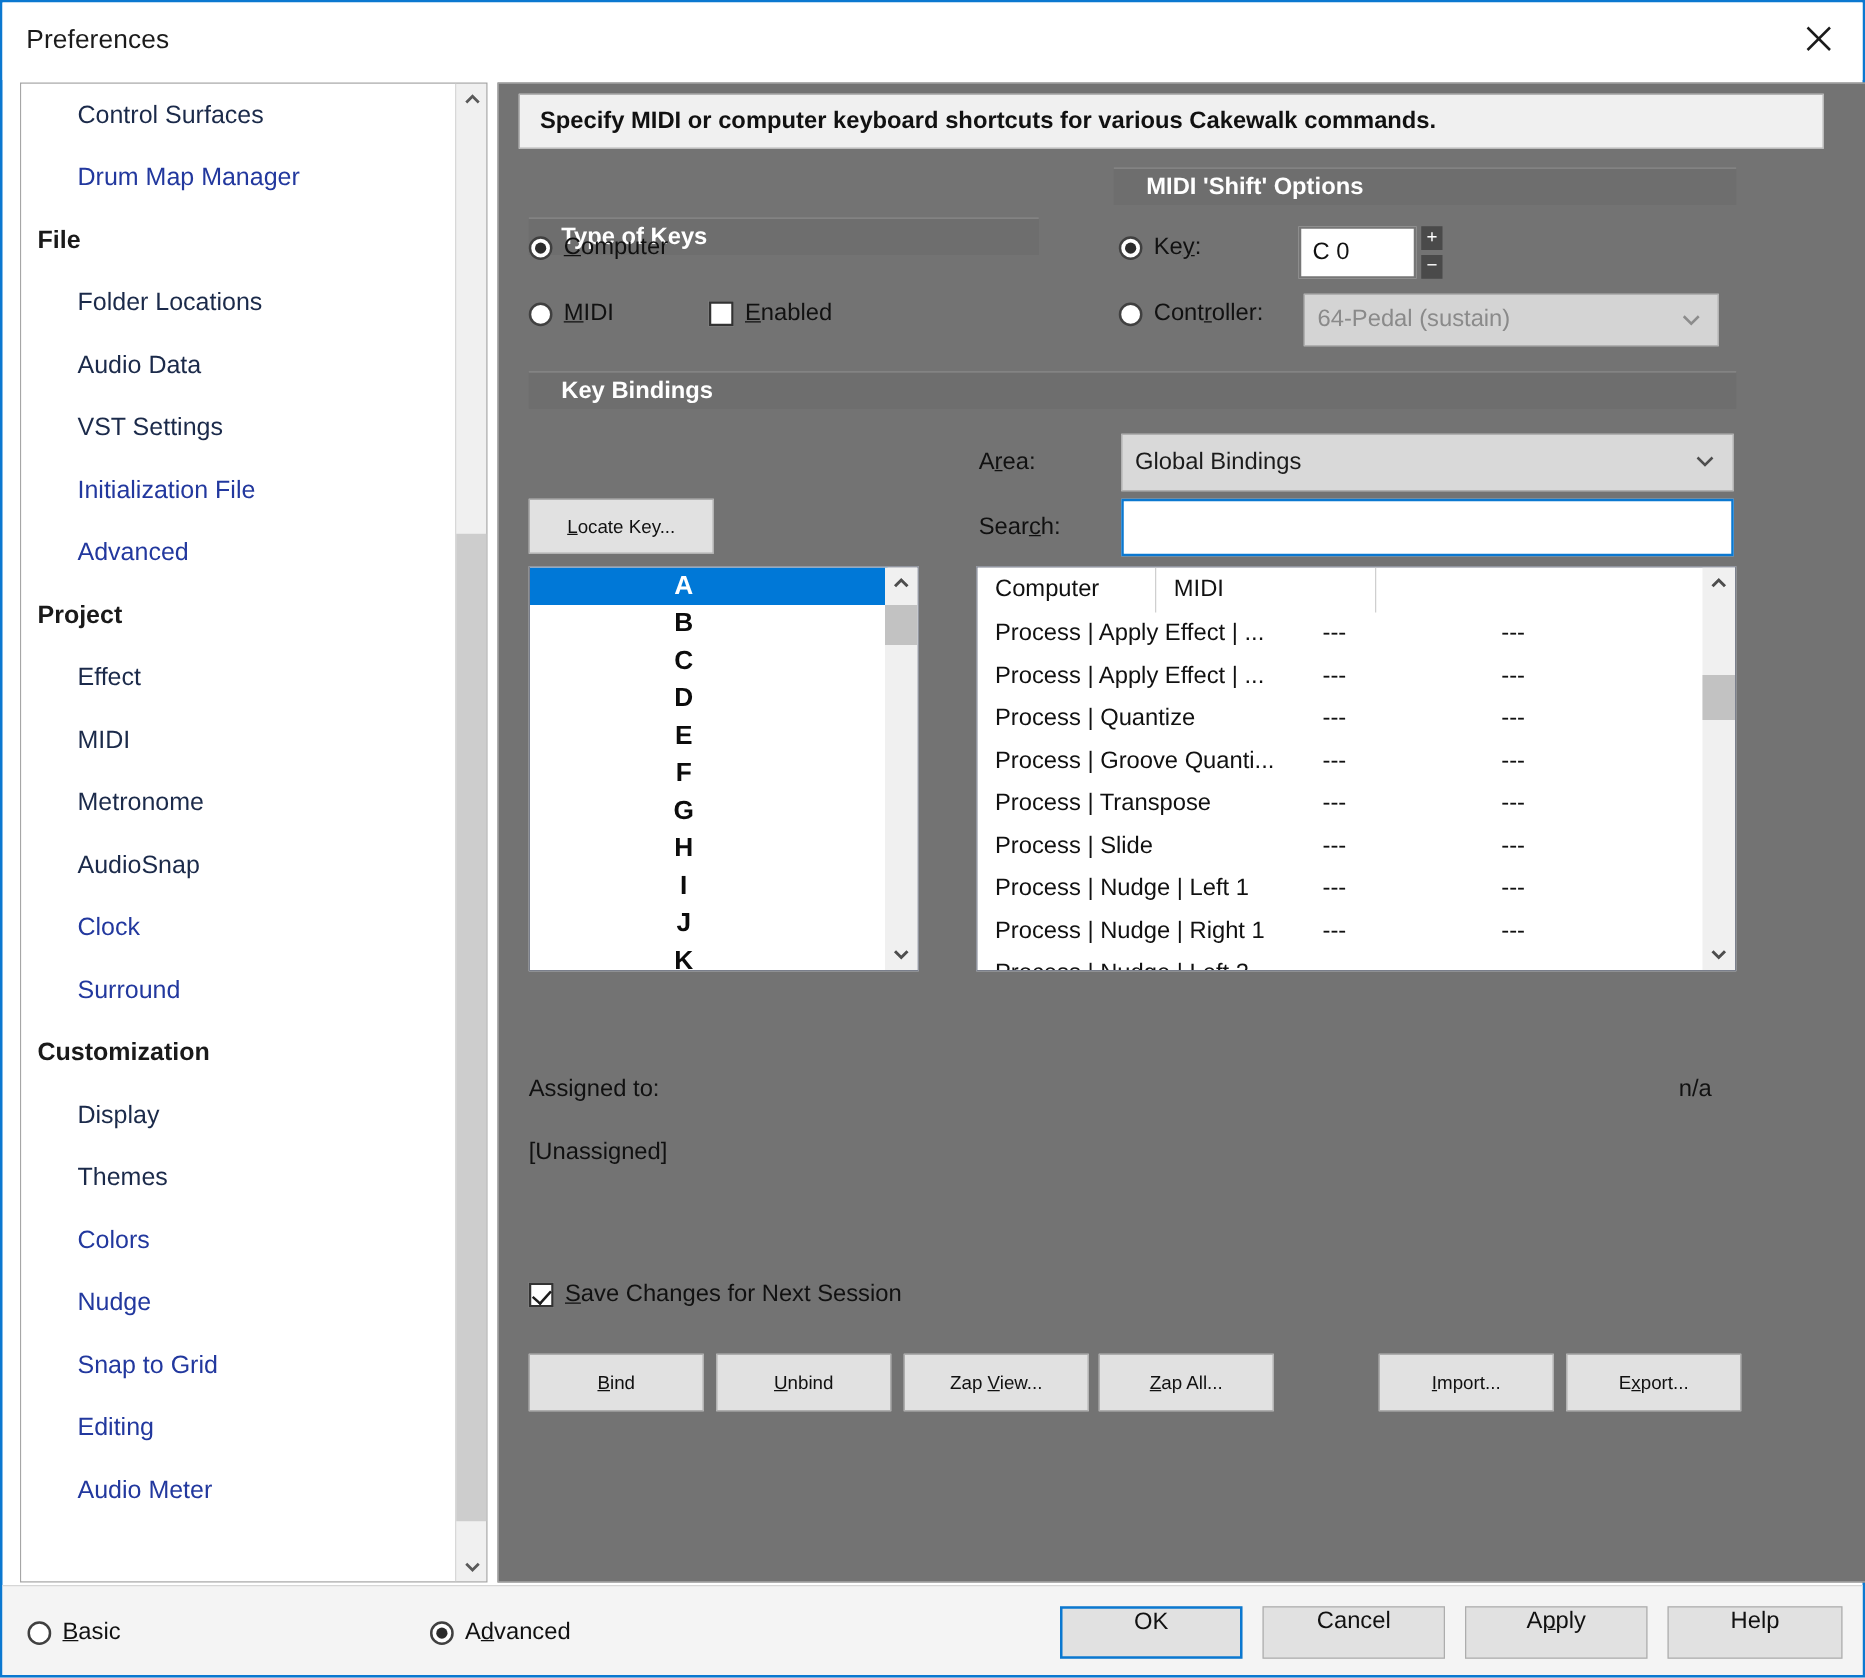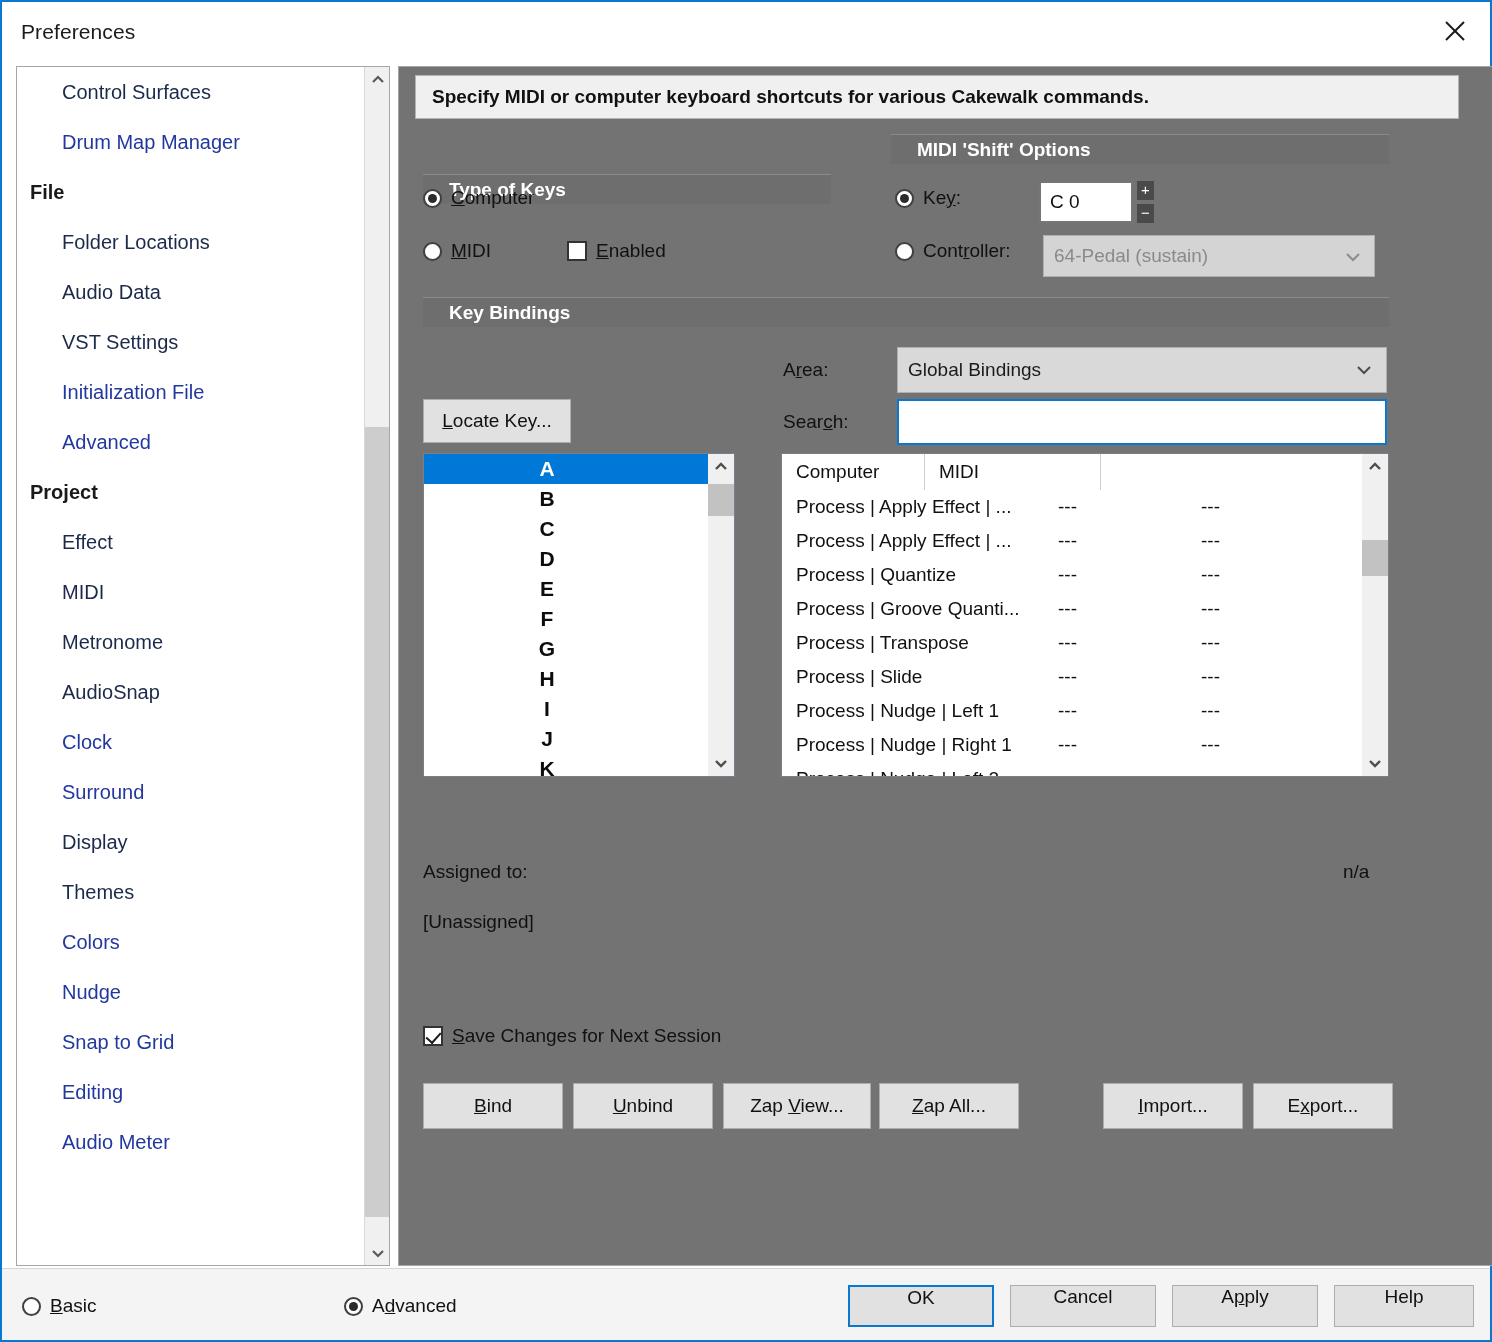--- a/index.html
+++ b/index.html
@@ -188,21 +188,21 @@
     color: #5a5a5a;
   }
   .lbl {
     position: absolute;
     font-size: 19px; color: #111111;
   }
   .btn {
     position: absolute;
     background: #e1e1e1;
     border: 1px solid #adadad;
-    font-size: 19px; color: #111111;
+    font-size: 15px; color: #111111;
     display: flex; align-items: center; justify-content: center;
     cursor: default;
   }
   .textinput {
     position: absolute;
     background: #ffffff;
     border: 2px solid #0b78d0;
     font-size: 19px; color: #111111;
     display: flex; align-items: center; padding-left: 8px;
   }
@@ -347,20 +347,23 @@
           <span>Metronome</span>
         </div>
         <div class="nav-item dark">
           <span>AudioSnap</span>
         </div>
         <div class="nav-item blue">
           <span>Clock</span>
         </div>
         <div class="nav-item blue">
           <span>Surround</span>
+        </div>
+        <div class="nav-item group">
+          <span>Customization</span>
         </div>
         <div class="nav-item dark">
           <span>Display</span>
         </div>
         <div class="nav-item dark">
           <span>Themes</span>
         </div>
         <div class="nav-item blue">
           <span>Colors</span>
         </div>

